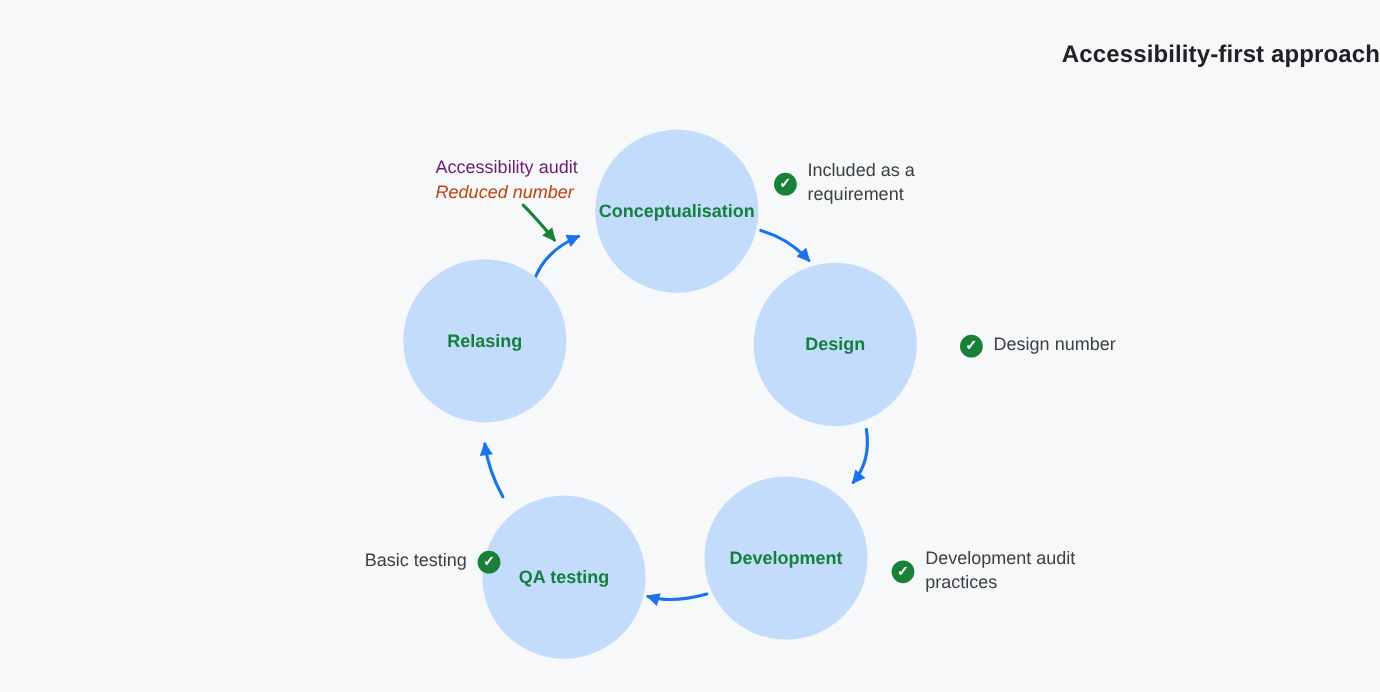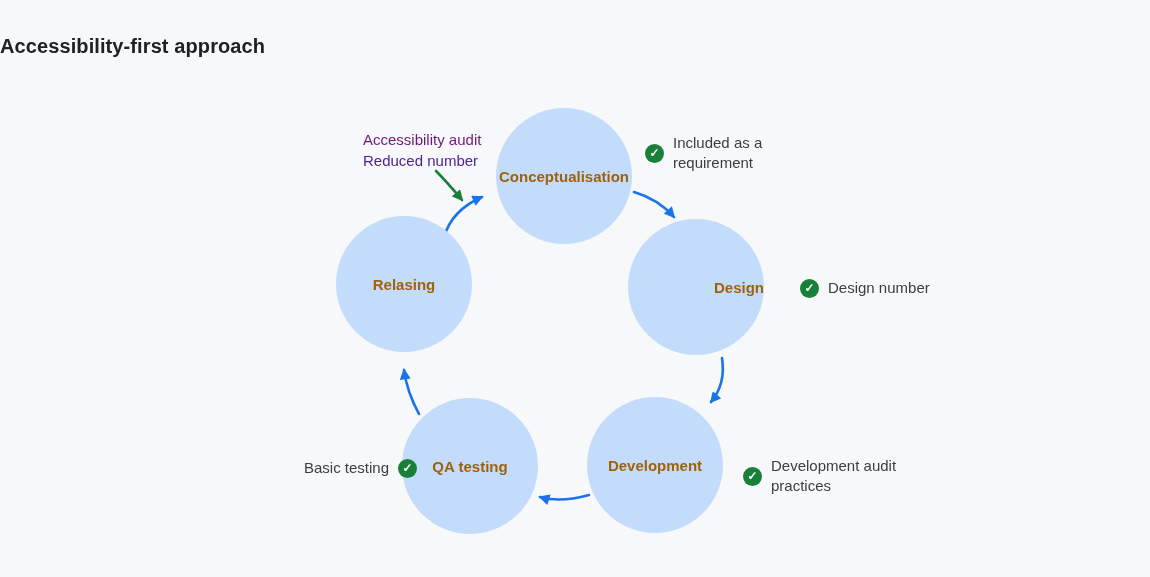--- a/index.html
+++ b/index.html
@@ -12,21 +12,21 @@
     width: 1150px;
     height: 577px;
     background: #f7f8f9;
     overflow: hidden;
   }
   .title {
     position: absolute;
     left: 0; right: 0;
     top: 35px;
     margin: 0;
-    text-align: left;
+    text-align: right;
     font-size: 20px;
     font-weight: 700;
     color: #202124;
     letter-spacing: 0.1px;
   }
   .arrows {
     position: absolute;
     left: 0; top: 0;
     pointer-events: none;
   }
@@ -37,26 +37,26 @@
     border-radius: 50%;
     background: #c4dcfb;
     display: flex;
     align-items: center;
     justify-content: center;
     text-align: center;
   }
   .stage .stage-label {
     font-size: 15px;
     font-weight: 700;
-    color: #a16207;
+    color: #15803d;
   }
   #stage-conceptualisation { left: 496px; top: 108px; }
-  #stage-design            { left: 628px; top: 219px; justify-content: flex-end; }
+  #stage-design            { left: 628px; top: 219px; }
   #stage-development       { left: 587px; top: 397px; }
-  #stage-qa-testing        { left: 402px; top: 398px; }
+  #stage-qa-testing        { left: 402px; top: 413px; }
   #stage-releasing         { left: 336px; top: 216px; }
 
   .check-row {
     position: absolute;
     display: flex;
     align-items: center;
     gap: 9px;
   }
   .check-icon {
     width: 19px;
@@ -88,21 +88,21 @@
 
   .annotation {
     position: absolute;
     left: 363px;
     top: 129px;
     width: 140px;
     font-size: 15px;
     line-height: 21px;
   }
   .annotation .annotation-title { color: #701a75; }
-  .annotation .annotation-sub   { color: #4c1d95; }
+  .annotation .annotation-sub   { color: #c2410c; font-style: italic; }
 </style>
 </head>
 <body>
 
 <div class="canvas">
 
   <h1 class="title">Accessibility-first approach</h1>
 
   <svg class="arrows" width="1150" height="577" viewBox="0 0 1150 577">
     <defs>

